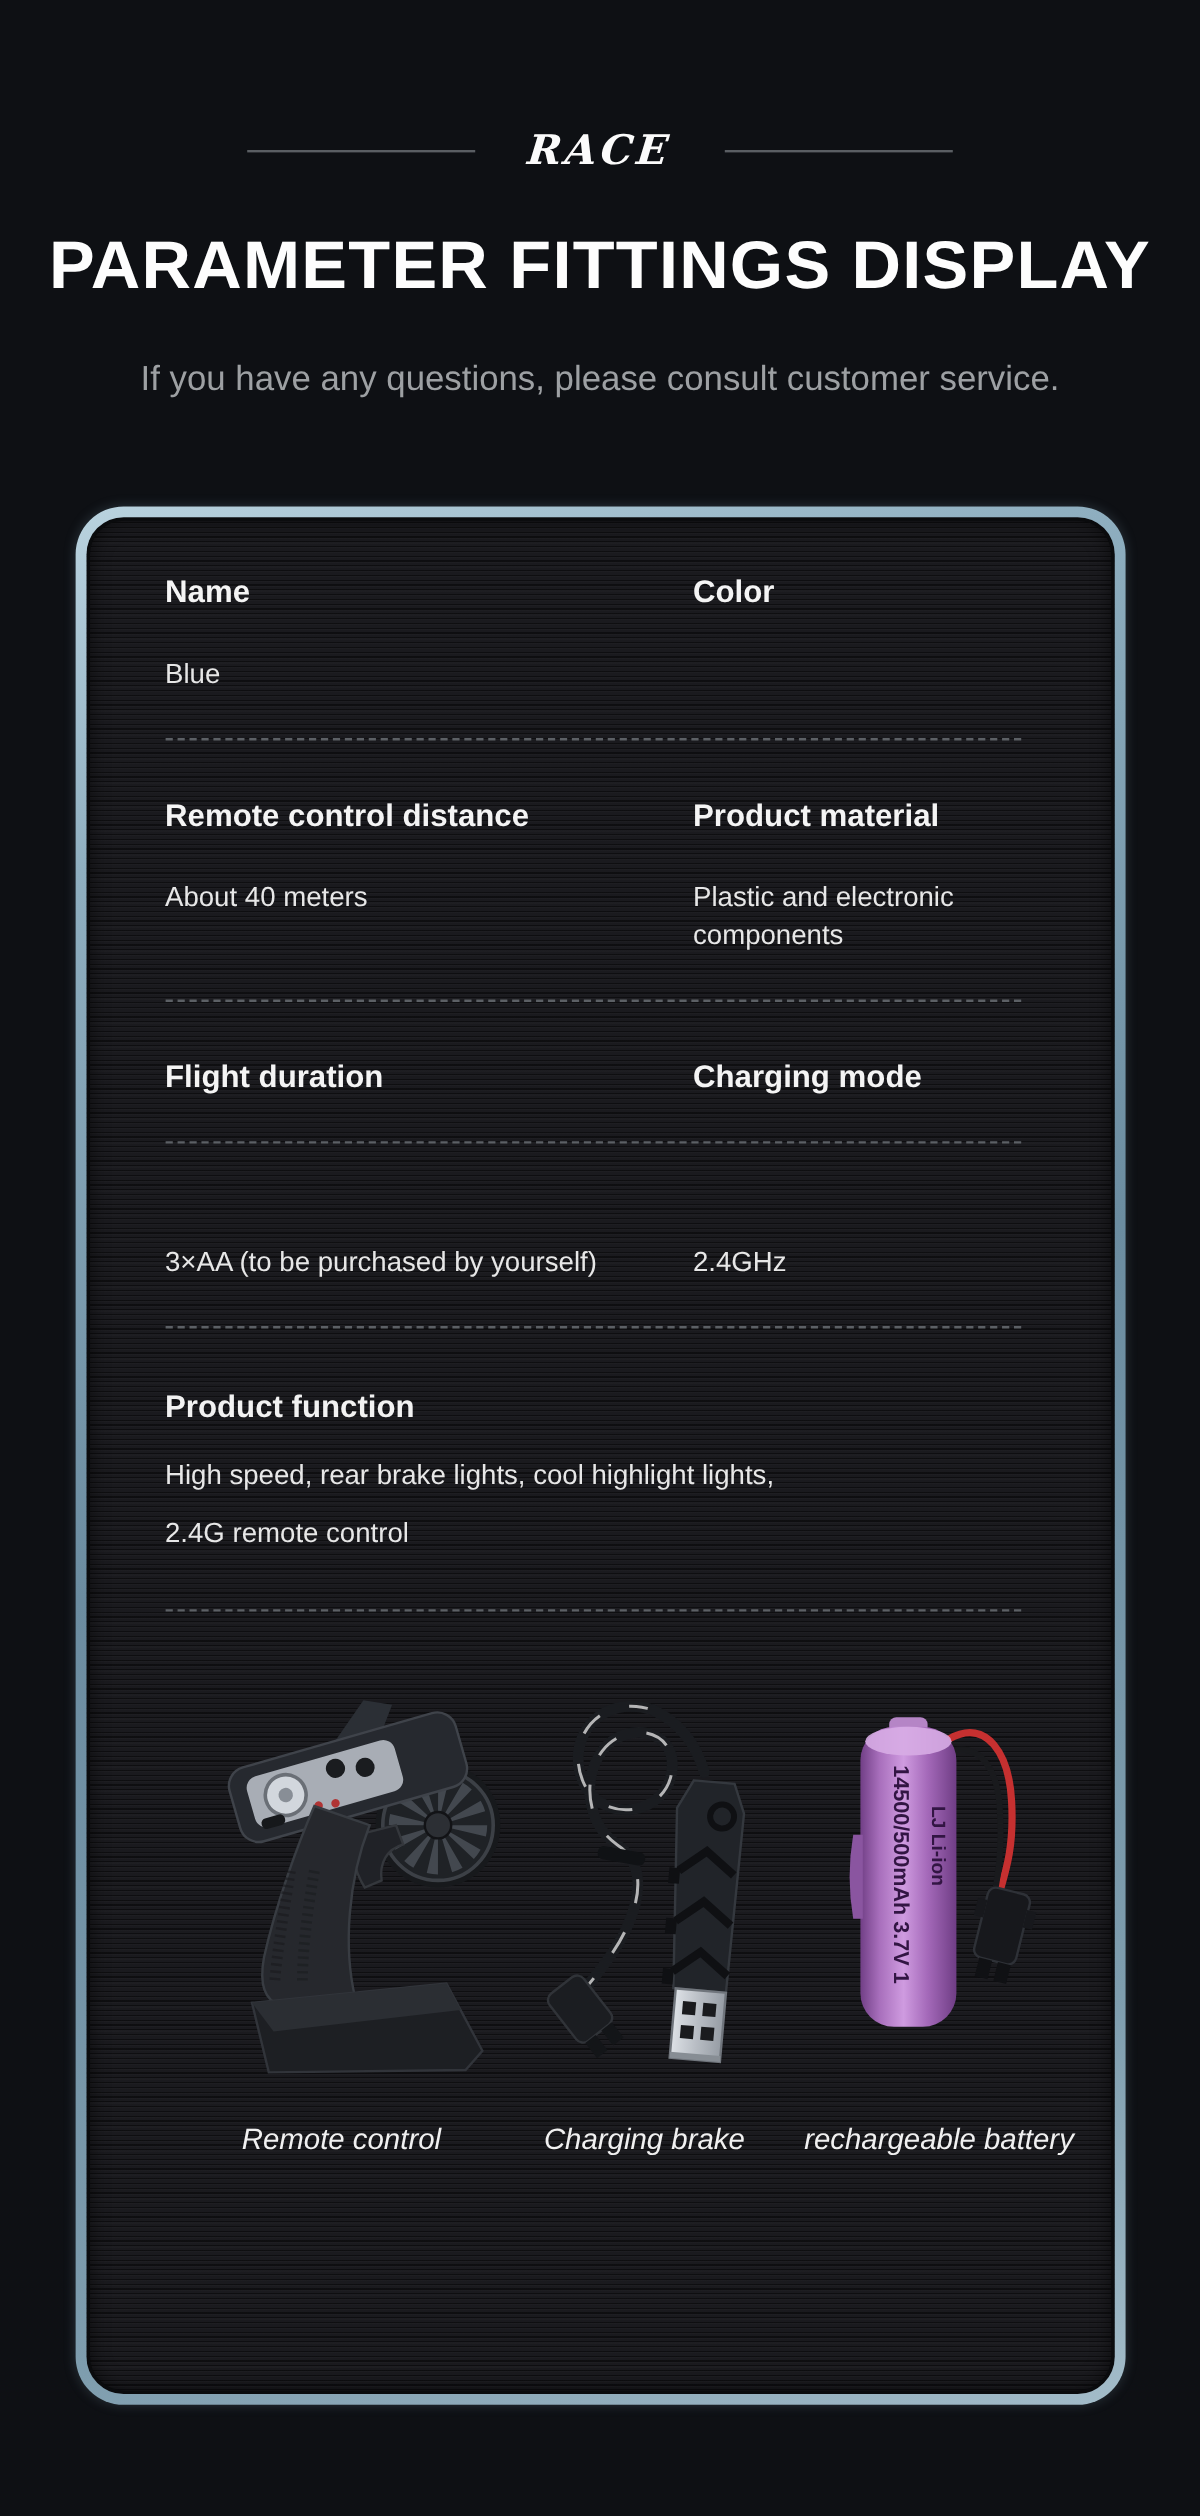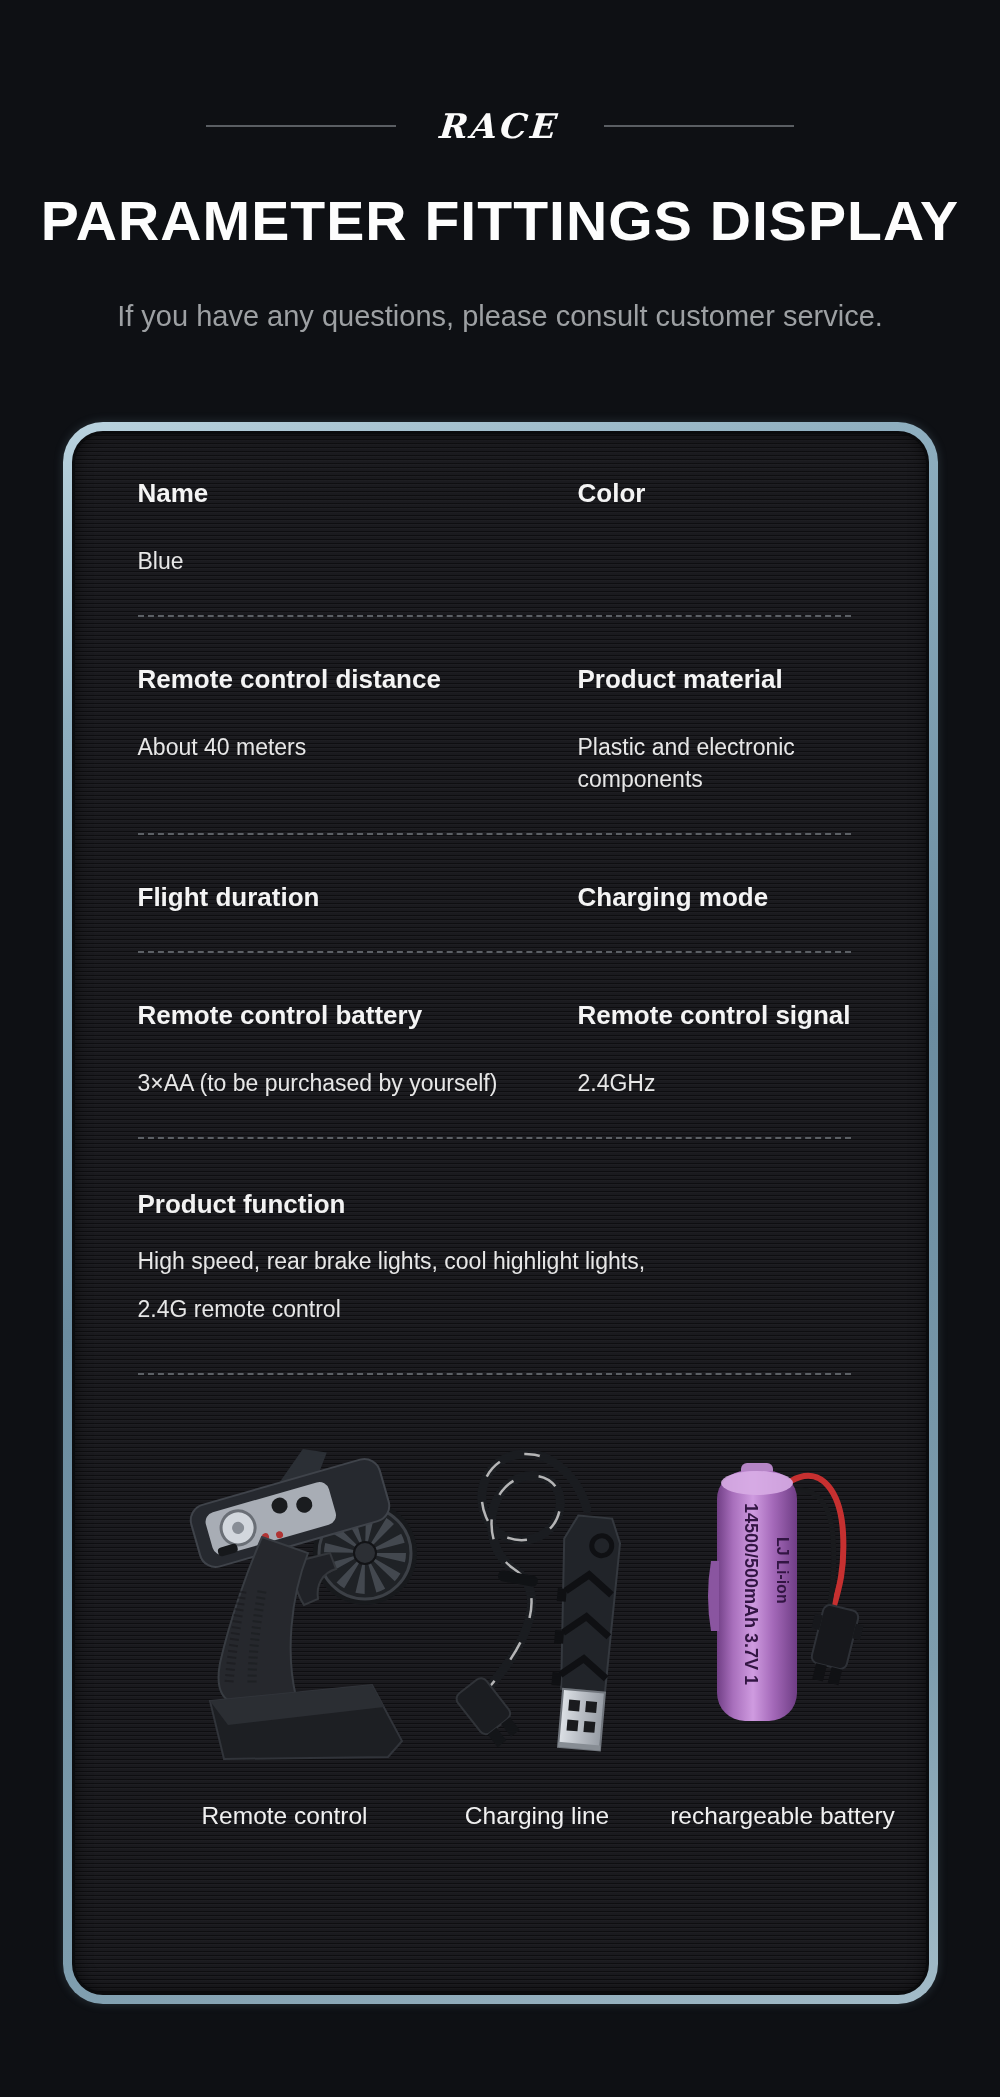--- a/index.html
+++ b/index.html
@@ -65,21 +65,21 @@
   }
   .func-section .dashed{ margin-top:40px; }
   
   .figures{ display:flex; margin-top:66px; align-items:flex-start; }
   figure{ display:flex; flex-direction:column; align-items:center; }
   .fig-remote{ width:290px; margin-left:2px; }
   .fig-charge{ width:195px; margin-left:10px; }
   .fig-battery{ width:180px; margin-left:58px; }
   figcaption{
     margin-top:40px; font-size:24.5px; color:#f0f0f0;
-    white-space:nowrap; text-align:center; line-height:30px;
+    white-space:nowrap; text-align:center; line-height:30px;font-style:italic;
   }
 </style>
 </head>
 <body>
 
 <div>
 
   <header>
     <div class="brand-row">
       <span class="brand-line"></span>
@@ -118,24 +118,20 @@
 
       <div class="spec-section">
         <div class="row">
           <div class="spec-label">Flight duration</div>
           <div class="spec-label">Charging mode</div>
         </div>
         <div class="dashed"></div>
       </div>
 
       <div class="spec-section">
-        <div class="row">
-          <div class="spec-label">Remote control battery</div>
-          <div class="spec-label">Remote control signal</div>
-        </div>
         <div class="row values">
           <div class="spec-value">3×AA (to be purchased by yourself)</div>
           <div class="spec-value">2.4GHz</div>
         </div>
         <div class="dashed"></div>
       </div>
 
       <div class="func-section">
         <div class="func-label">Product function</div>
         <div class="func-value">High speed, rear brake lights, cool highlight lights,
@@ -211,21 +207,21 @@
               <rect x="117" y="192" width="9" height="13" fill="#0f1013"></rect>
               <rect x="118" y="234" width="9" height="13" fill="#0f1013"></rect>
               <rect x="130" y="250" width="42" height="58" fill="url(#metalGrad)" stroke="#70757c" stroke-width="2"></rect>
               <rect x="137" y="260" width="11" height="11" fill="#1a1b1e"></rect>
               <rect x="154" y="260" width="11" height="11" fill="#1a1b1e"></rect>
               <rect x="137" y="280" width="11" height="11" fill="#1a1b1e"></rect>
               <rect x="154" y="280" width="11" height="11" fill="#1a1b1e"></rect>
               <rect x="130" y="303" width="42" height="5" fill="#878d94"></rect>
             </g>
           </svg>
-          <figcaption>Charging line</figcaption>
+          <figcaption>Charging brake</figcaption>
         </figure>
 
         <figure class="fig-battery">
           <svg width="180" height="320" viewBox="0 0 180 320">
             <defs>
               <linearGradient id="purpGrad" x1="0" y1="0" x2="1" y2="0">
                 <stop offset="0" stop-color="#713f86"></stop>
                 <stop offset=".2" stop-color="#a86fbc"></stop>
                 <stop offset=".45" stop-color="#cf9be0"></stop>
                 <stop offset=".7" stop-color="#a469b9"></stop>

